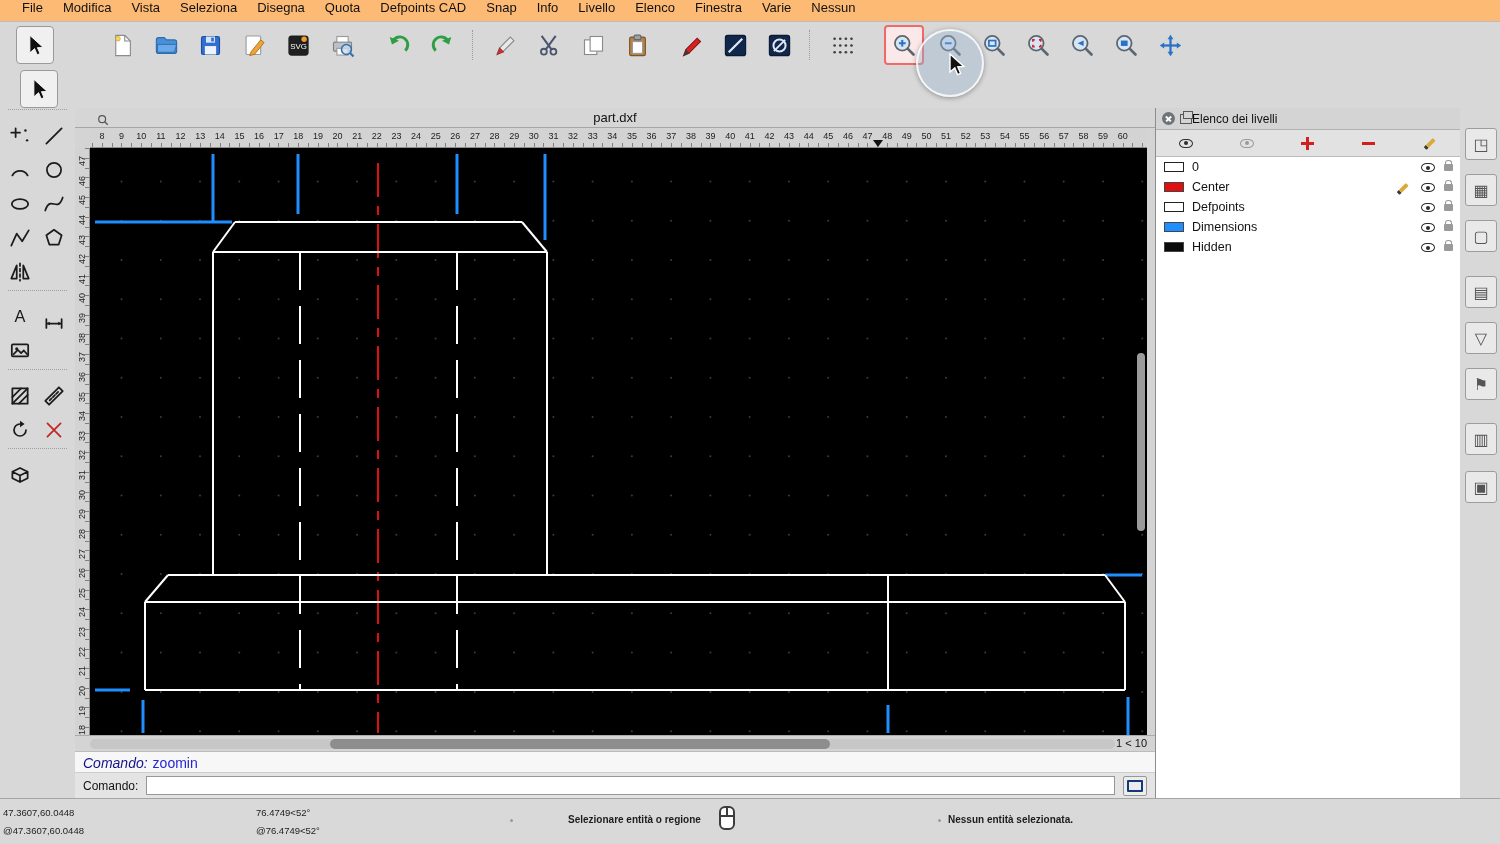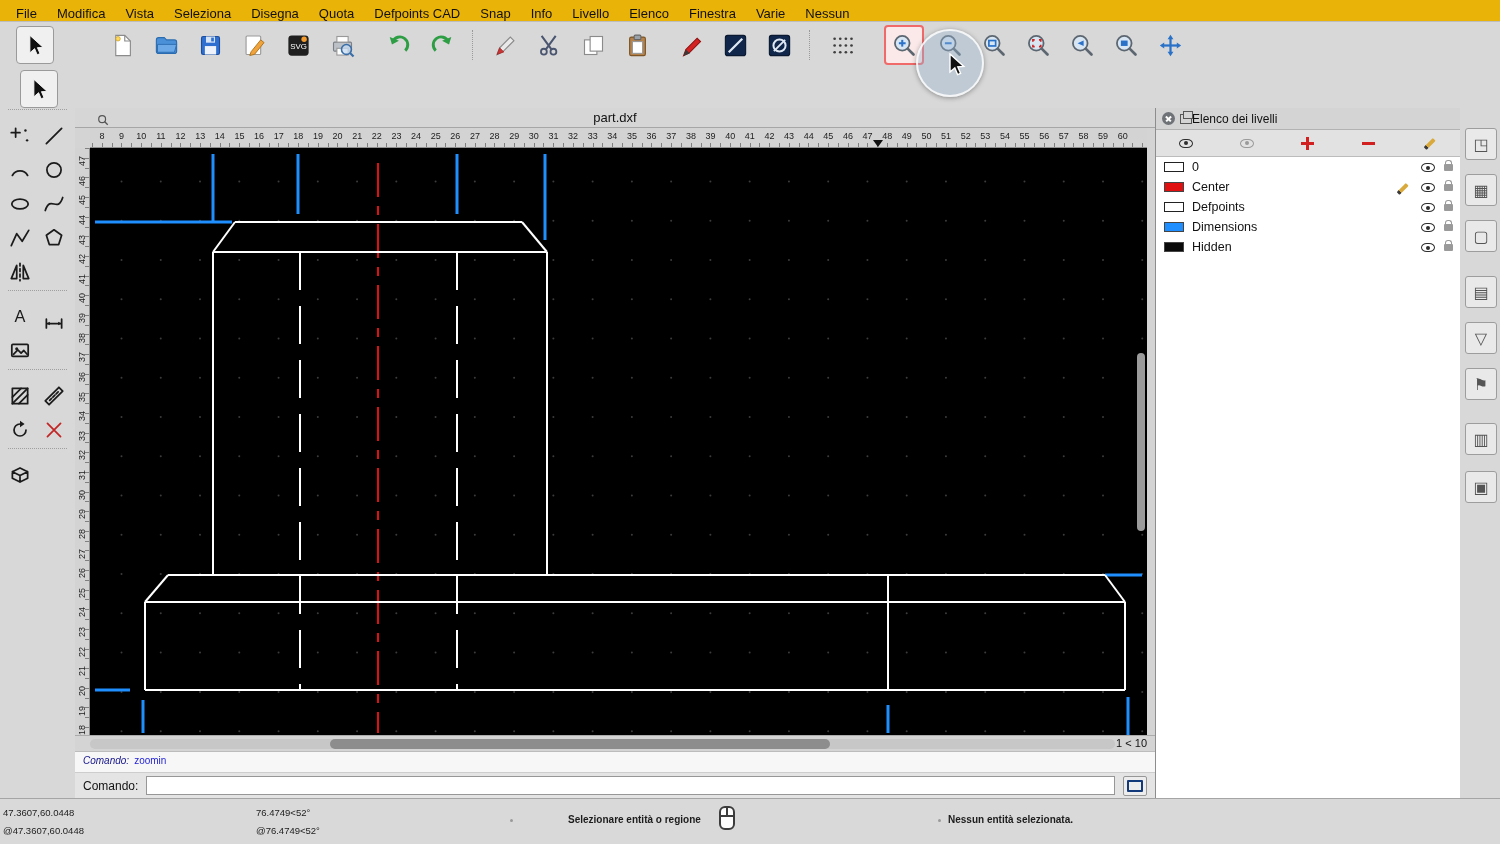--- a/index.html
+++ b/index.html
@@ -1,21 +1,21 @@
 <!DOCTYPE html>
 <html><head>
 <meta charset="utf-8">
 <style>
   html,body{margin:0;padding:0}
   body{width:1500px;height:844px;position:relative;overflow:hidden;
        font-family:"Liberation Sans",sans-serif;background:#d8d8d8;color:#111}
 
   
-  #menubar{position:absolute;left:0;top:0;width:1500px;height:22px;background:#eab308;
-           border-bottom:1px solid #bdbdbd;display:flex;align-items:flex-end;padding-left:6px;box-sizing:border-box}
+  #menubar{position:absolute;left:0;top:0;width:1500px;height:22px;background:#fdba74;
+           border-bottom:1px solid #bdbdbd;display:flex;align-items:flex-start;padding-left:12px;box-sizing:border-box}
   .menu-item{padding:0 10px;font-size:13px;white-space:nowrap}
 
   
   #toolbar1{position:absolute;left:0;top:22px;width:1500px;height:46px;background:#d8d8d8;
             display:flex;align-items:center;padding-left:12px;box-sizing:border-box}
   #toolbar2{position:absolute;left:0;top:68px;width:1500px;height:40px;background:#d8d8d8}
   .tbtn{width:36px;height:36px;display:flex;align-items:center;justify-content:center;
         margin:0 4px;border-radius:4px;flex:0 0 auto;position:relative}
   .tbtn.boxed{border:1px solid #9a9a9a;background:#f0f0f0}
   .tbtn.highlight{border:2px solid #f06a6a;background:#fbe9e9}
@@ -50,21 +50,21 @@
   #canvas{position:absolute;left:15px;top:40px;width:1057px;height:587px;background:#000;overflow:hidden}
   #cad-svg{position:absolute;left:0;top:0}
   #vsb{position:absolute;right:2px;top:205px;width:8px;height:178px;background:#9b9b9b;border-radius:4px}
 
   #scrollrow{position:absolute;left:0;top:627px;width:1080px;height:16px;background:#d4d4d4;border-top:1px solid #ababab;box-sizing:border-box}
   #hsb-track{position:absolute;left:15px;top:3px;width:1025px;height:10px;background:#c7c7c7;border-radius:5px}
   #hsb-thumb{position:absolute;left:240px;top:0;width:500px;height:10px;background:#8d8d8d;border-radius:5px}
   #page-indicator{position:absolute;right:8px;top:1px;font-size:11px;color:#111}
 
   #cmdhist{position:absolute;left:0;top:643px;width:1080px;height:31px;background:#f7f7f7;
-           border-top:1px solid #bcbcbc;font-size:10px;padding:3px 0 0 8px;box-sizing:border-box}
+           border-top:1px solid #bcbcbc;font-size:14px;padding:3px 0 0 8px;box-sizing:border-box}
   #cmdhist .hist-label{color:#14148c;font-style:italic;margin-right:5px}
   #cmdhist .hist-value{color:#2424d8}
   #cmdinput-row{position:absolute;left:0;top:664px;width:1080px;height:26px;background:#e4e4e4;
            border-top:1px solid #cdcdcd;display:flex;align-items:center;padding:0 8px;box-sizing:border-box;font-size:12px}
   #cmd-input{flex:1;height:17px;border:1px solid #979797;background:#fff;margin:0 8px;font-size:12px;padding:0 4px}
   #kbd-btn{width:22px;height:18px;border:1px solid #979797;background:#ededed;border-radius:2px;
            display:flex;align-items:center;justify-content:center}
   #kbd-btn span{display:block;width:12px;height:8px;border:2px solid #123a7a;border-radius:1px}
 
   

